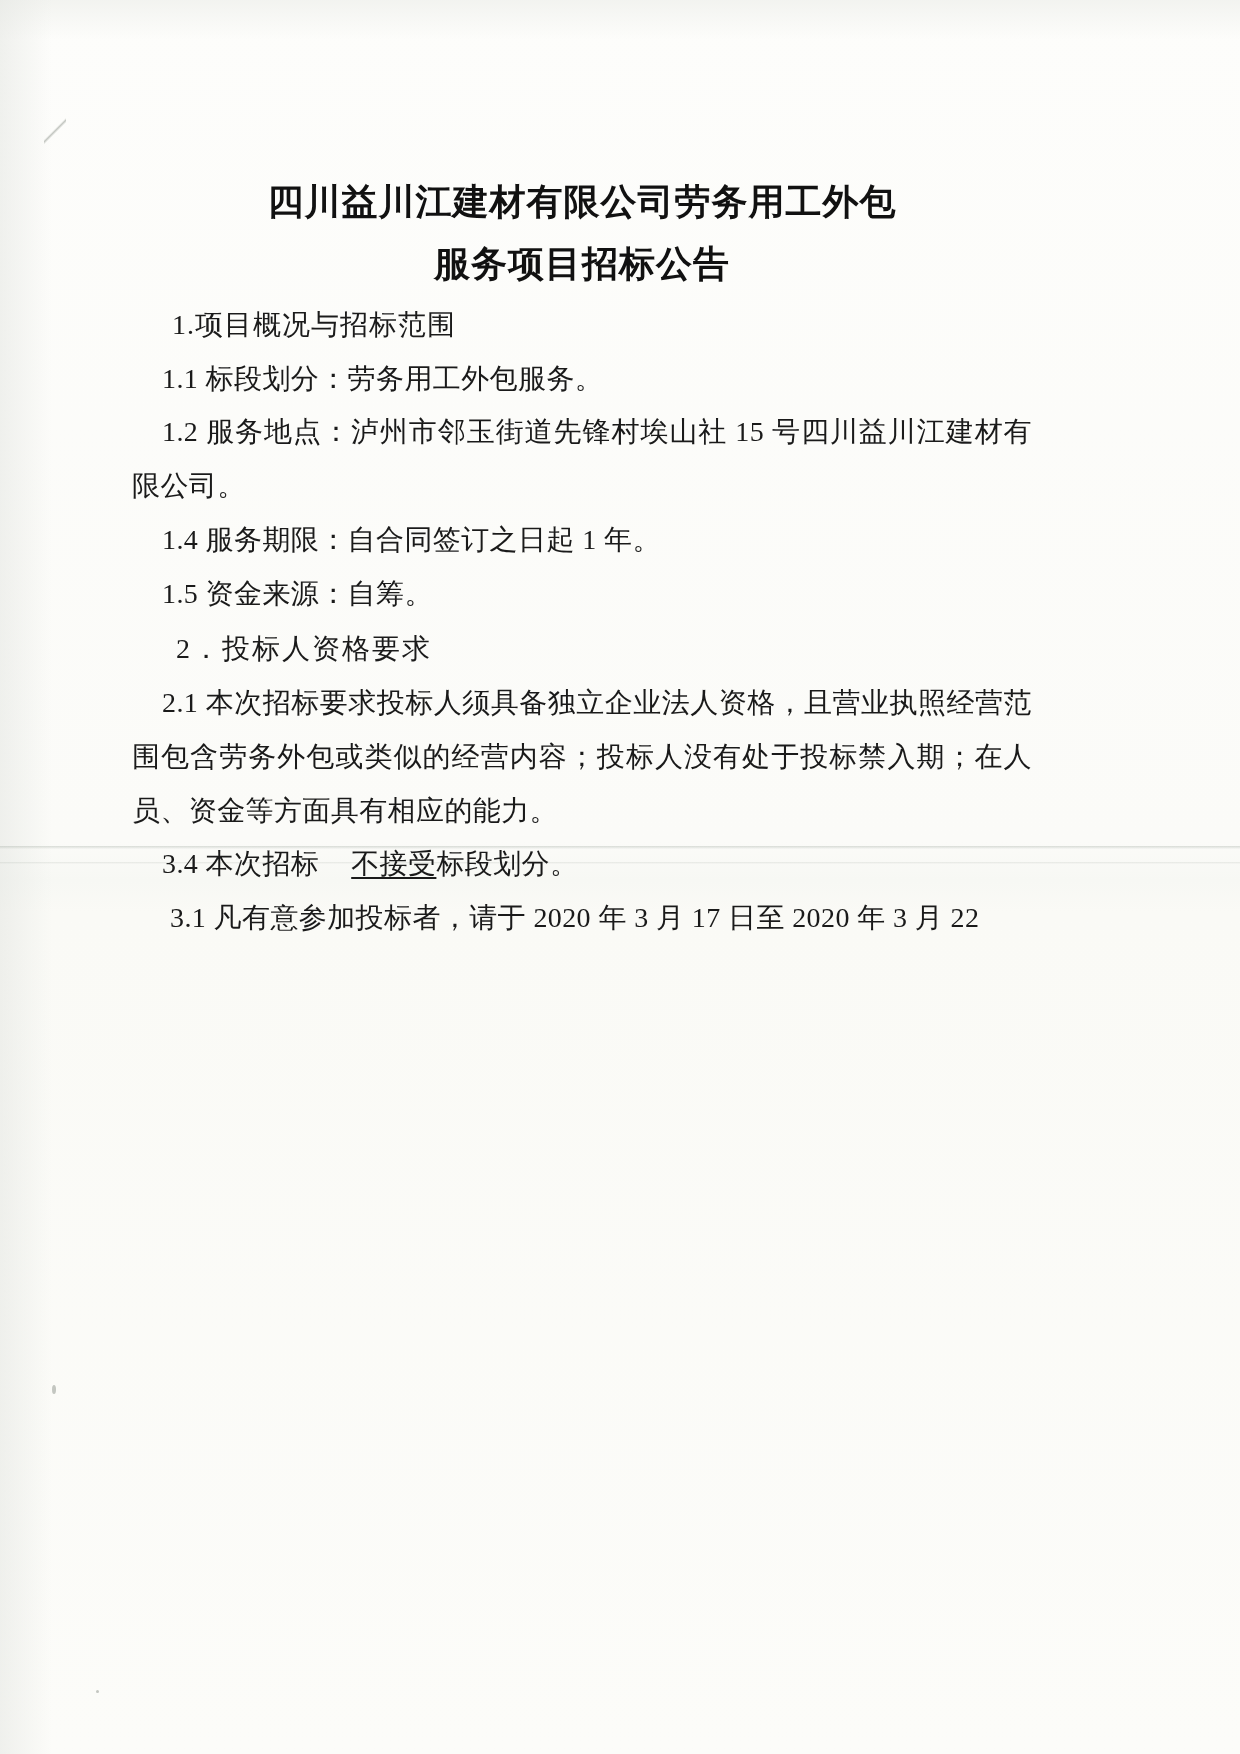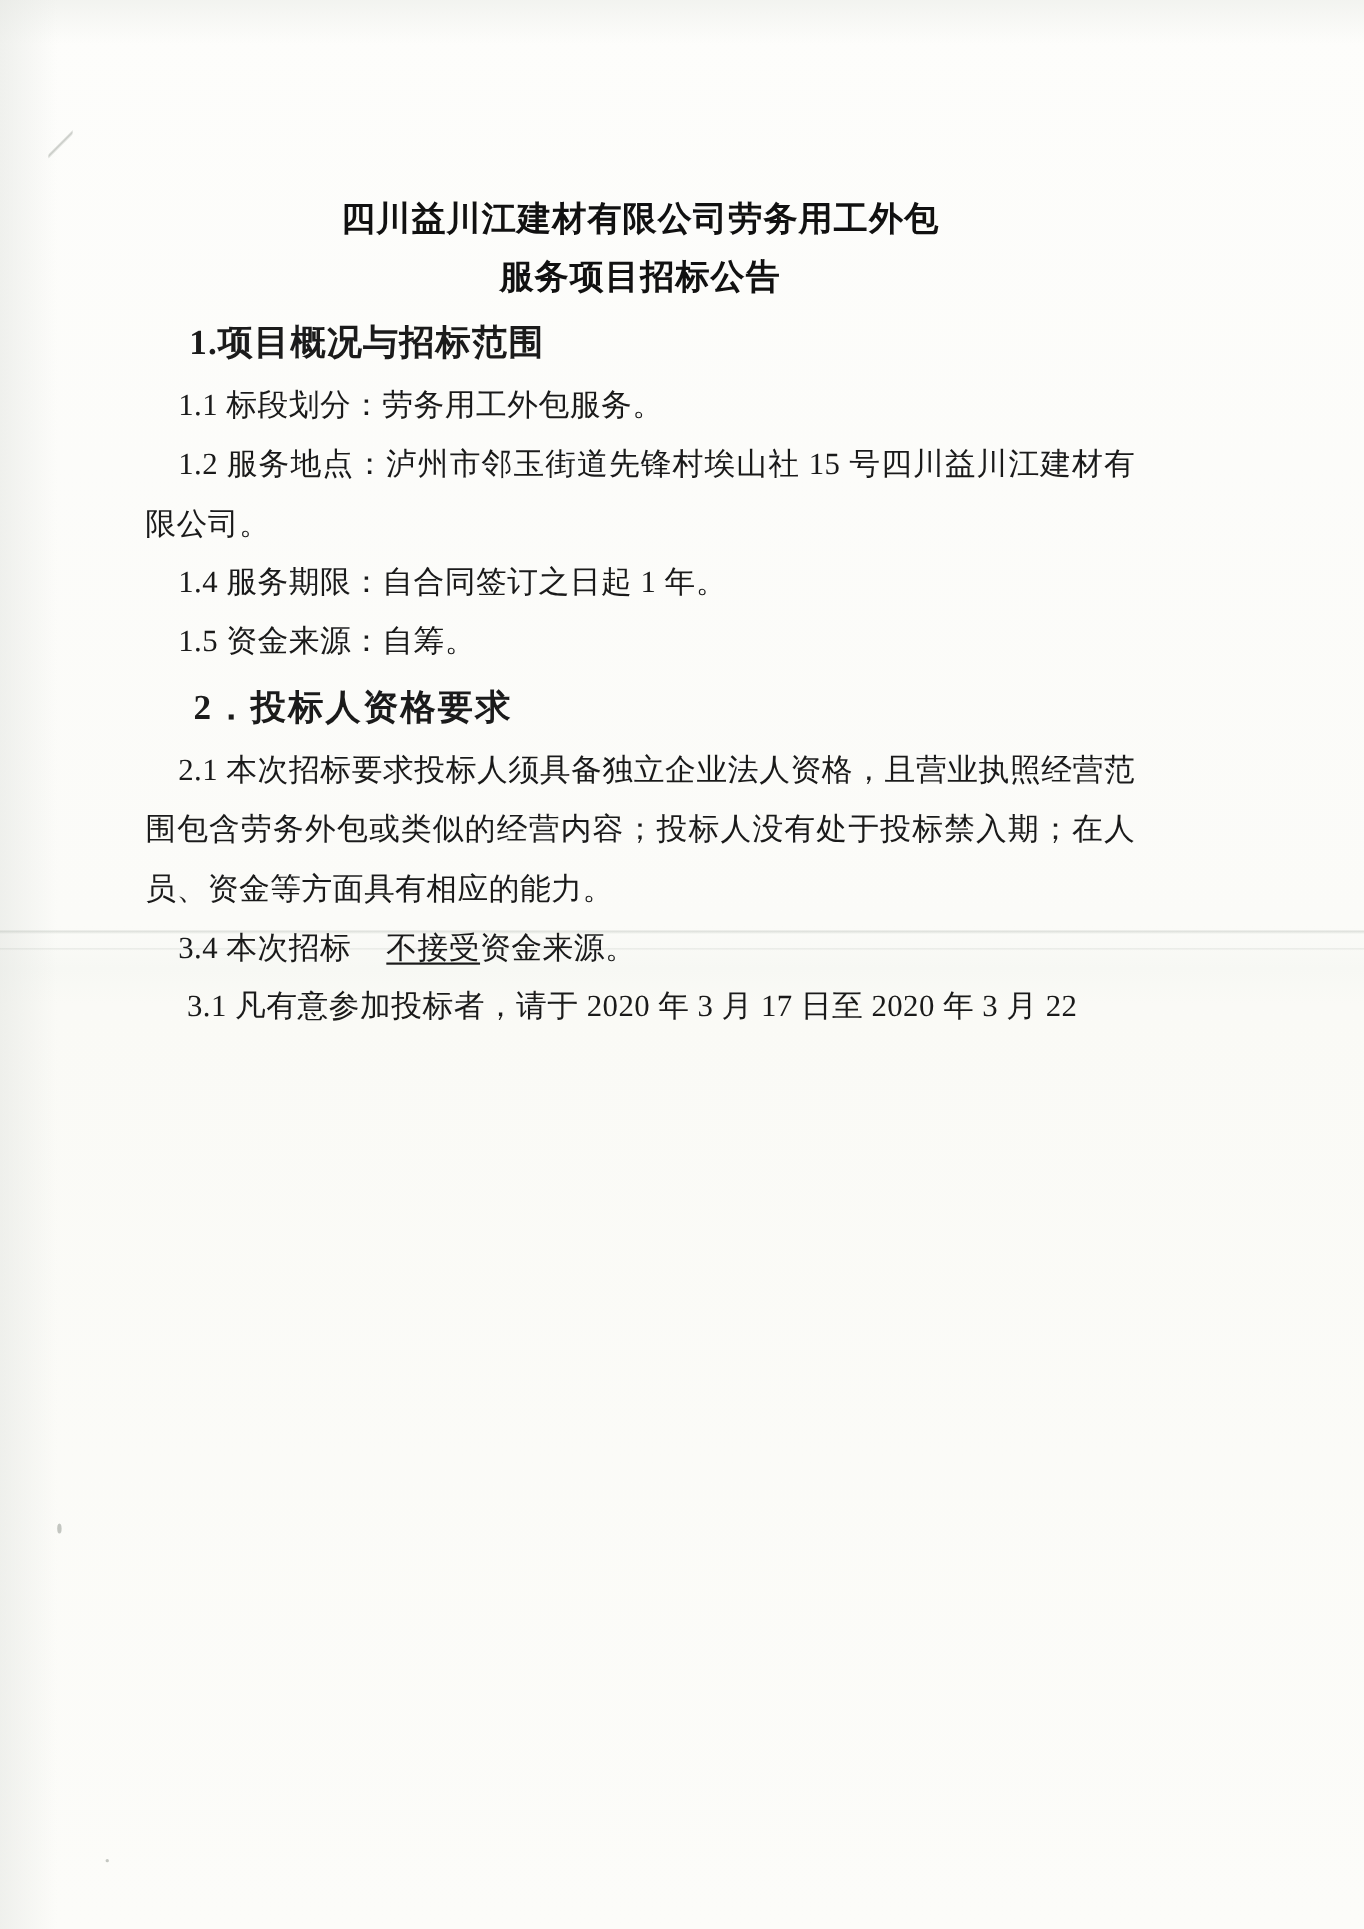--- a/index.html
+++ b/index.html
@@ -69,21 +69,21 @@
   .content {
     position: absolute;
     left: 132px;
     top: 0;
     width: 900px;
   }
 
   .doc-title {
     text-align: center;
     font-weight: bold;
-    font-size: 31px;
+    font-size: 36px;
     line-height: 1.72;
     letter-spacing: 1px;
     margin: 0;
     padding-top: 172px;
     color: #111;
   }
   .doc-title .line2 { display: block; }
 
   p.para {
     font-size: 28px;
@@ -96,22 +96,22 @@
   }
   p.indent2 { text-indent: 56px; }
   p.indent1 { text-indent: 30px; }
   p.indent-h { text-indent: 38px; }
 
   .first-para {
     margin-top: 40px;
   }
 
   .heading {
-    font-weight: bold;
-    font-size: 32px;
+    font-weight: normal;
+    font-size: 28px;
     line-height: 1.92;
     margin: 0;
     text-indent: 40px;
     letter-spacing: 1px;
   }
   .heading.sp {
     text-indent: 44px;
     letter-spacing: 2px;
   }
 
@@ -145,18 +145,18 @@
 
 
     <p class="heading blk">1.项目概况与招标范围</p>
     <p class="para indent1">1.1 标段划分：劳务用工外包服务。</p>
     <p class="para indent1">1.2 服务地点：泸州市邻玉街道先锋村埃山社 15 号四川益川江建材有限公司。</p>
     <p class="para indent1">1.4 服务期限：自合同签订之日起 1 年。</p>
     <p class="para indent1">1.5 资金来源：自筹。</p>
 
     <p class="heading sp blk">2．投标人资格要求</p>
     <p class="para indent1">2.1 本次招标要求投标人须具备独立企业法人资格，且营业执照经营范围包含劳务外包或类似的经营内容；投标人没有处于投标禁入期；在人员、资金等方面具有相应的能力。</p>
-    <p class="para indent1"><span>3.4 本次招标</span><span class="u-line">不接受</span><span>资金来源。</span></p>
+    <p class="para indent1"><span>3.4 本次招标</span><span class="u-line">不接受</span><span>标段划分。</span></p>
 
     <p class="para indent-h">3.1 凡有意参加投标者，请于 2020 年 3 月 17 日至 2020 年 3 月 22</p>
 
   </div>
 </div>
 
 </body></html>

